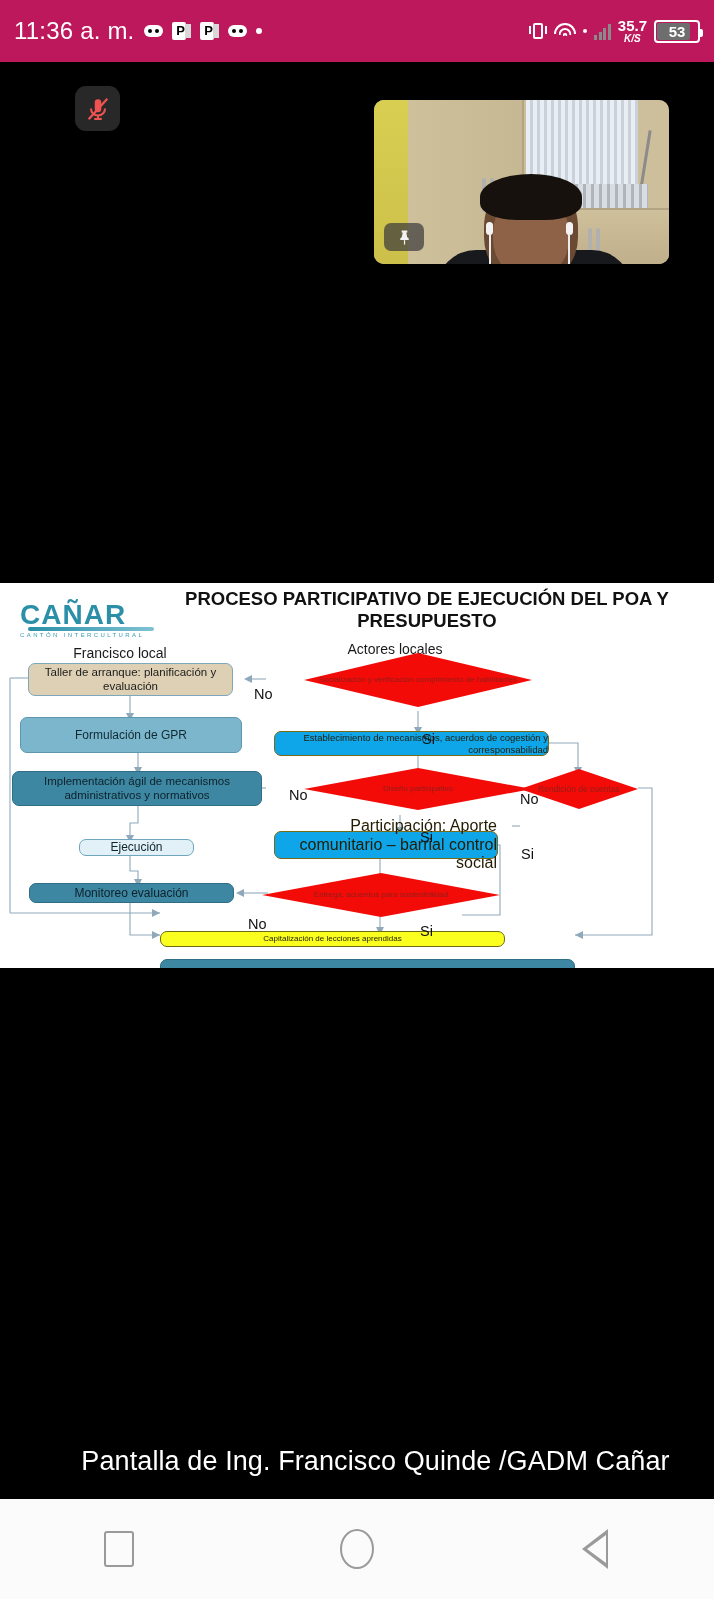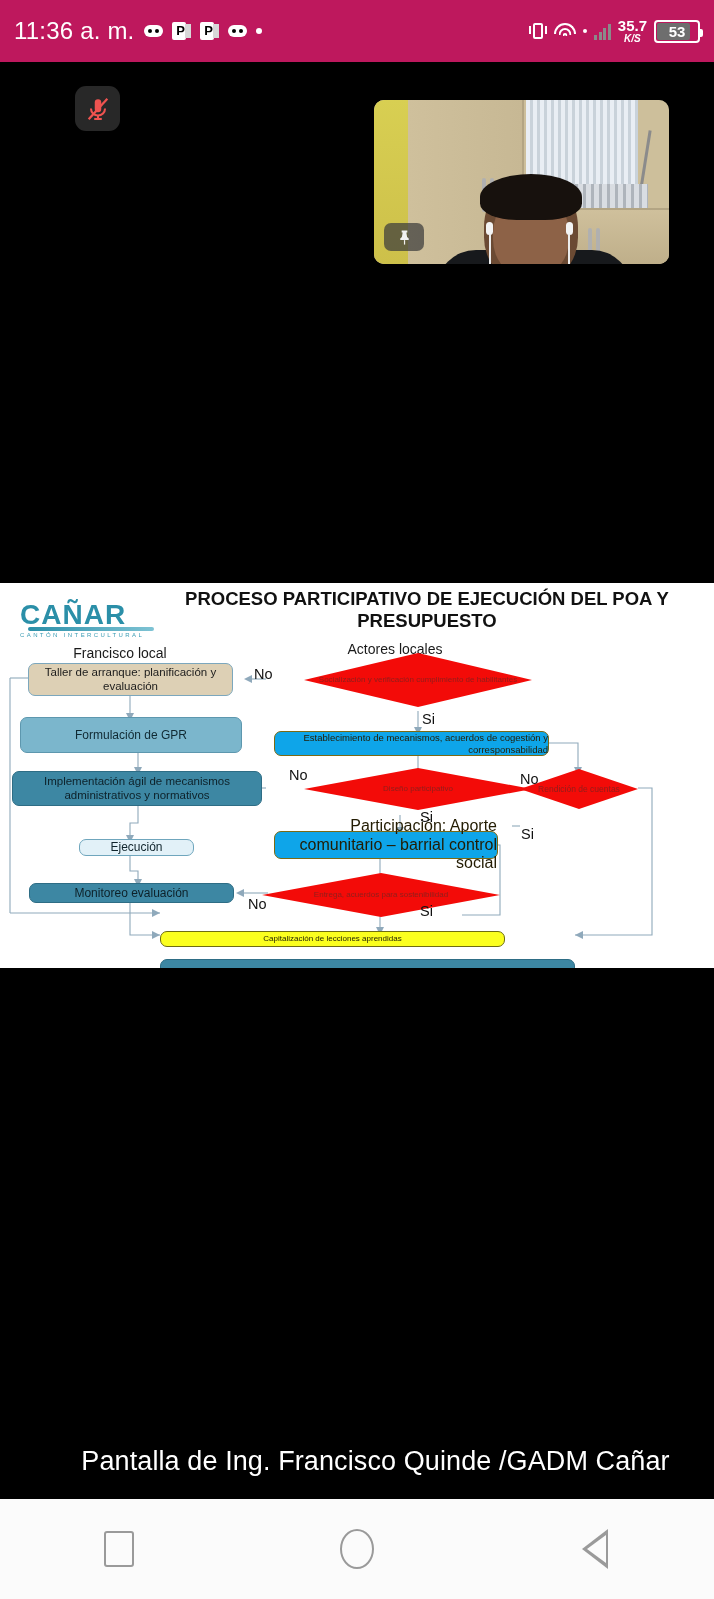--- a/index.html
+++ b/index.html
@@ -148,21 +148,21 @@
   .box-vlblue{ background:#e2f1f8; border:1.3px solid #6fa6bd; color:#10242c; }
   .box-orange{ background:#0ea5e9; border:1.6px solid #7b6a14; color:#231c03;text-align:right; }
   .box-yellow{ background:#fbff1f; border:1.6px solid #6e6c12; color:#1d1c04; }
 
   .diamond{ position:absolute; }
   .diamond .dshape{ position:absolute; inset:0; background:#f30b08;
      clip-path: polygon(50% 0%, 100% 50%, 50% 100%, 0% 50%); }
   .diamond .dtext{ position:absolute; inset:0; display:flex; align-items:center; justify-content:center;
      text-align:center; color:#8e1f1c; font-size:8px; line-height:1.25; padding:0 14px; }
 
-  .lbl{ position:absolute; font-size:14.5px; color:#111; }
+  .lbl{ position:absolute; font-size:14.5px; color:#111;margin-top:20px; }
 
   svg.flow{ position:absolute; left:0; top:0; width:714px; height:385px; pointer-events:none; }
 
   
   #caption{
     position:absolute; left:0; top:1440px; width:714px; height:42px;
     color:#fff; font-size:27px; text-align:center; line-height:42px;
     letter-spacing:0.1px;
     padding-left:37px;
   }

